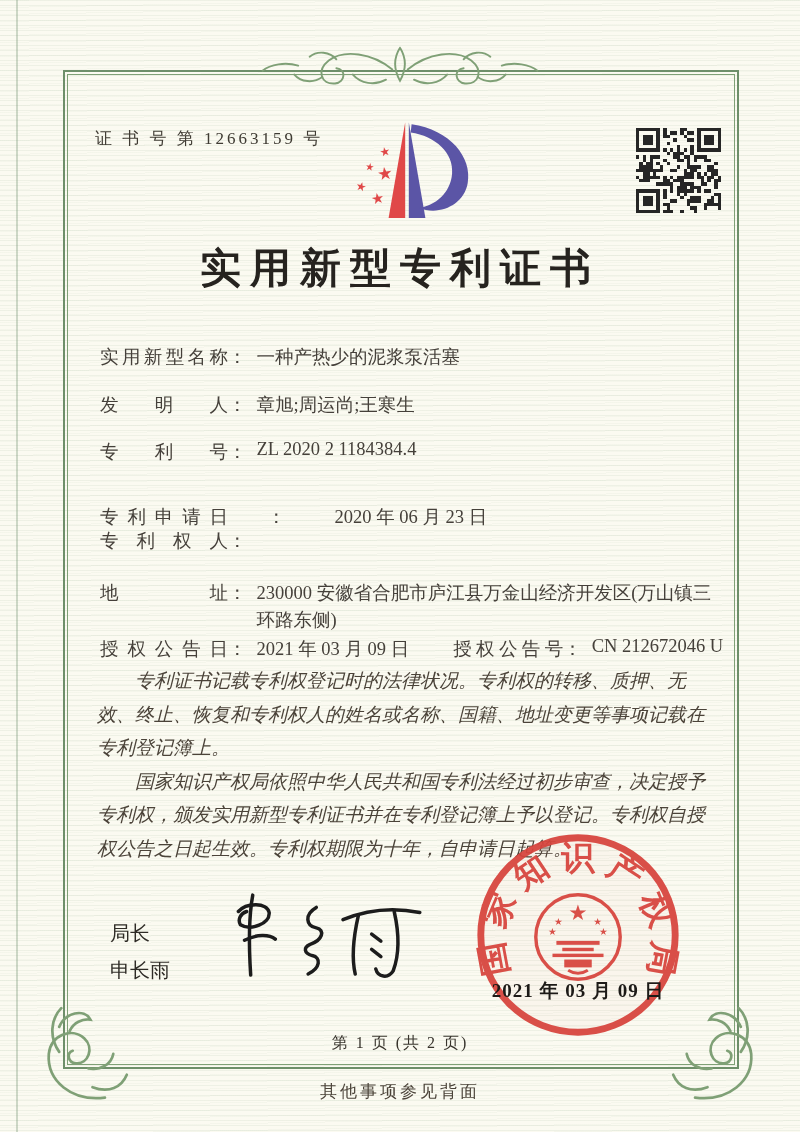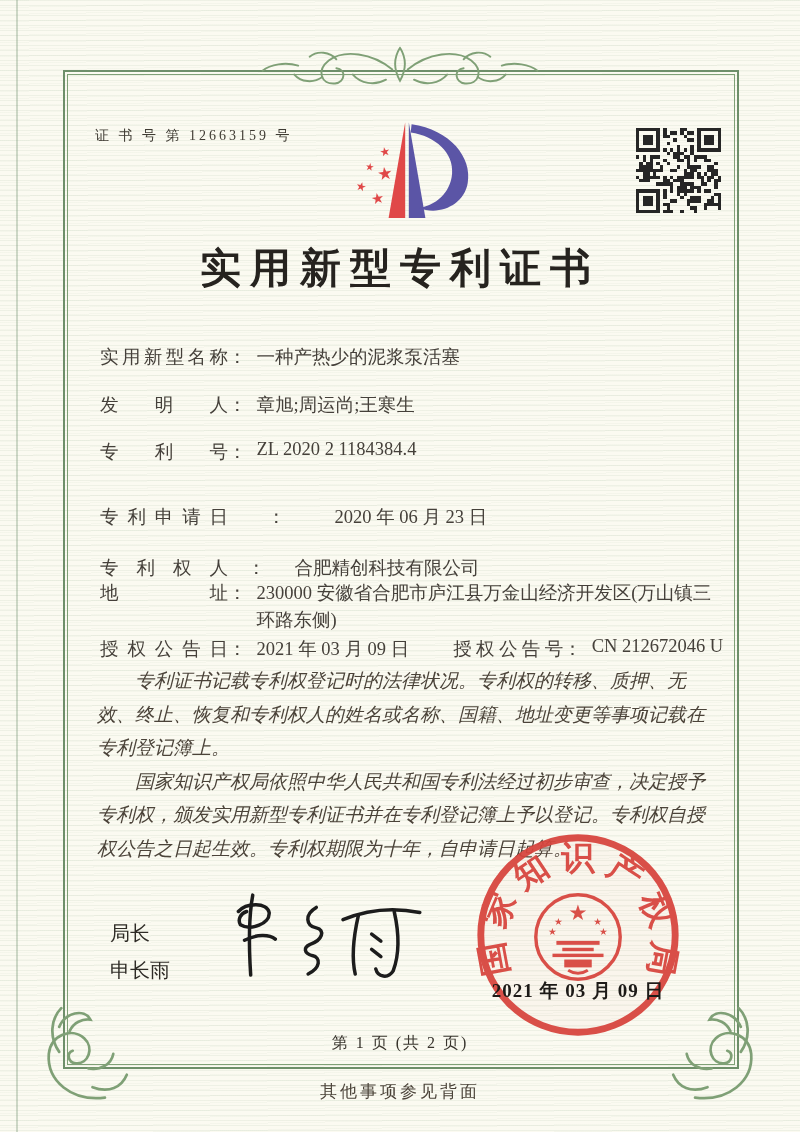--- a/index.html
+++ b/index.html
@@ -8,21 +8,21 @@
   
   .page::before{content:"";position:absolute;inset:0;
     background:repeating-linear-gradient(180deg, rgba(124,160,122,0.10) 0 1px, rgba(0,0,0,0) 1px 5px),
                repeating-linear-gradient(179deg, rgba(124,160,122,0.05) 0 1px, rgba(0,0,0,0) 1px 7px);
     pointer-events:none;}
   .scan-edge{position:absolute;left:16px;top:0;width:2px;height:100%;background:rgba(120,150,118,0.35);}
   
   .frame{position:absolute;left:63px;top:70px;width:672px;height:995px;border:2.5px solid #6e8f6a;}
   .frame-inner{position:absolute;inset:2px;border:1px solid #7fa076;}
   .orn{position:absolute;color:#7fa076;}
-  .cert-no{position:absolute;left:95px;top:127px;font-size:14px;letter-spacing:3px;color:#3f3b33;}
+  .cert-no{position:absolute;left:95px;top:127px;font-size:17px;letter-spacing:3px;color:#3f3b33;}
   .logo{position:absolute;left:338px;top:110px;width:138px;height:126px;}
   .qr{position:absolute;left:636px;top:128px;width:85px;height:85px;}
   .title{position:absolute;left:0;top:241px;width:800px;text-align:center;
     font-size:41px;font-weight:700;letter-spacing:9px;color:#26231;color:#26231f;}
   .fields{position:absolute;left:100px;top:0;width:620px;font-size:18.5px;color:#45403a;}
   .frow{position:absolute;left:0;display:flex;align-items:flex-start;white-space:nowrap;}
   .f-label{display:inline-block;width:128px;text-align:justify;text-align-last:justify;}
   .f-colon{display:inline-block;}
   .f-value{margin-left:10px;}
   .f-value.wrap{white-space:normal;width:462px;line-height:27px;}
@@ -420,24 +420,23 @@
     <div class="frow" style="top:439px;">
       <span class="f-label">专利号</span>
         <span class="f-colon">：</span>
       <span class="f-value">ZL 2020 2 1184384.4</span>
     </div>
     <div class="frow" style="top:504px;gap:39px;">
       <span class="f-label">专利申请日</span>
         <span class="f-colon">：</span>
       <span class="f-value">2020 年 06 月 23 日</span>
     </div>
-    <div class="frow" style="top:555px;gap:19px;">
+    <div class="frow" style="top:528px;">
       <span class="f-label">专利权人</span>
         <span class="f-colon">：</span>
-      <span class="f-value">合肥精创科技有限公司</span>
     </div>
     <div class="frow" style="top:580px;">
       <span class="f-label">地址</span>
         <span class="f-colon">：</span>
       <span class="f-value wrap">230000 安徽省合肥市庐江县万金山经济开发区(万山镇三环路东侧)</span>
     </div>
     <div class="frow" style="top:636px;">
       <span class="f-label">授权公告日</span>
         <span class="f-colon">：</span>
       <span class="f-value">2021 年 03 月 09 日</span>

